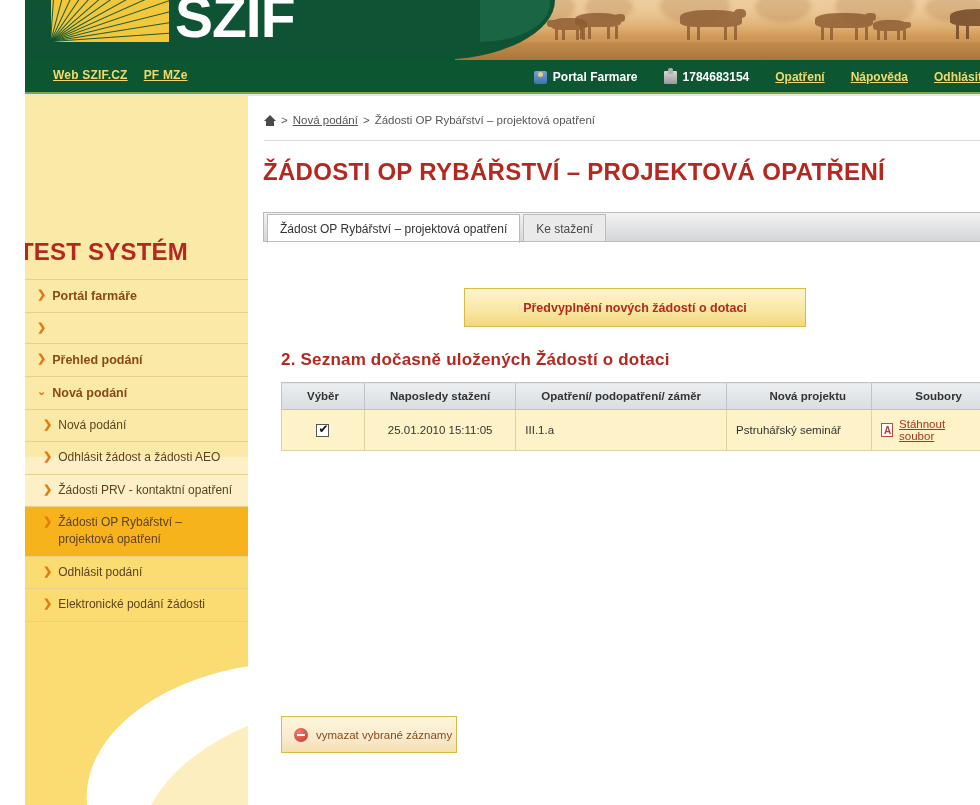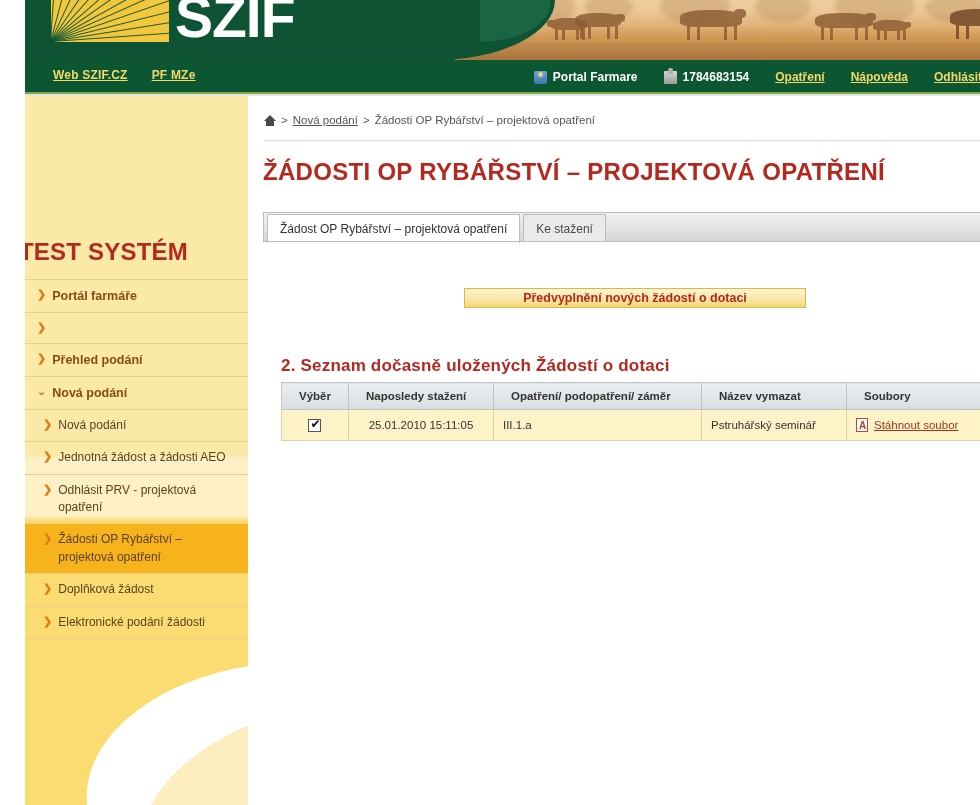--- a/index.html
+++ b/index.html
@@ -76,21 +76,21 @@
     position:absolute; left:28px; top:35px;
     font-size:14px; color:#ffffff; letter-spacing:.1px;
   }
 
   
   .navbar {
     position:absolute; left:0; top:60px; width:980px; height:34px;
     background:#0c5632;
     border-bottom:2px solid #7ba842;
   }
-  .nav-left { position:absolute; left:28px; top:8px; display:flex; gap:24px; }
+  .nav-left { position:absolute; left:28px; top:8px; display:flex; gap:16px; }
   .nav-left a {
     color:#f4d96a; font-size:12px; font-weight:bold; text-decoration:underline;
     letter-spacing:.2px;
   }
   .nav-right {
     position:absolute; right:10px; top:7px; display:flex; align-items:center; gap:0px;
     color:#ffffff; font-size:12px; font-weight:bold;
   }
   .nav-right .cell { padding:0 13px; display:flex; align-items:center; gap:6px; height:20px; }
   .nav-right a { color:#f4d96a; text-decoration:underline; font-weight:bold; }
@@ -186,40 +186,40 @@
     border:1px solid #bcbcbc; border-bottom:none; background:#eaeaea;
   }
   .tab.active { background:#ffffff; color:#333; height:29px; margin-bottom:-1px; }
   .tab-underline { position:absolute; left:15px; top:145px; width:742px; height:1px; background:#bcbcbc; }
 
   .sec-head {
     position:absolute; font-size:17px; font-weight:bold; color:#b5281f;
     letter-spacing:.2px; white-space:nowrap;
   }
   #sec1 { left:33px; top:164px; }
-  #sec2 { left:33px; top:260px; }
+  #sec2 { left:33px; top:254px; }
 
   .big-btn {
-    position:absolute; left:216px; top:192px; width:342px; height:20px;
+    position:absolute; left:216px; top:192px; width:342px; height:39px;
     background:linear-gradient(to bottom,#fdf4cf 0%,#f9e8a6 55%,#f3d77a 100%);
     border:1px solid #d9b94a;
     display:flex; align-items:center; justify-content:center;
     font-size:12.5px; font-weight:bold; color:#b5281f; cursor:pointer;
   }
 
   
   .tbl {
     position:absolute; left:33px; top:286px; width:707px;
     border-collapse:collapse; font-size:11.5px;
   }
   .tbl th {
     background:linear-gradient(to bottom,#eceff1,#d9dde1);
     border:1px solid #bfc4c9;
     color:#333; font-weight:bold; font-size:11.5px;
-    padding:7px 17px; text-align:left; white-space:nowrap;
+    padding:7px 25px; text-align:right; white-space:nowrap;
   }
   .tbl td {
     background:#fdf2c8; border:1px solid #ddd2a4;
     padding:8px 9px; color:#333; vertical-align:middle;
   }
   .tbl td.center { text-align:center; }
   .tbl td.num { text-align:center; }
   .cb {
     width:13px; height:13px; border:1px solid #555; background:#fff;
     display:inline-block; position:relative; vertical-align:middle;
@@ -395,36 +395,36 @@
         <span>Nová podání</span>
       </div>
 
       <div class="nav-item sub">
         <span class="chev">❯</span>
         <span>Nová podání</span>
       </div>
 
       <div class="nav-item sub">
         <span class="chev">❯</span>
-        <span>Jednotná žádost a žádosti AEO</span>
+        <span>Odhlásit žádost a žádosti AEO</span>
       </div>
 
       <div class="nav-item sub">
         <span class="chev">❯</span>
-        <span>Odhlásit PRV - projektová opatření</span>
+        <span>Žádosti PRV - kontaktní opatření</span>
       </div>
 
       <div class="nav-item sub active">
         <span class="chev">❯</span>
         <span>Žádosti OP Rybářství – projektová opatření</span>
       </div>
 
       <div class="nav-item sub">
         <span class="chev">❯</span>
-        <span>Doplňková žádost</span>
+        <span>Odhlásit podání</span>
       </div>
 
       <div class="nav-item sub">
         <span class="chev">❯</span>
         <span>Elektronické podání žádosti</span>
       </div>
 
     </div>
   </div>
 
@@ -457,21 +457,21 @@
     </div>
 
     <div class="sec-head" id="sec2">2. Seznam dočasně uložených Žádostí o dotaci</div>
 
     <table class="tbl">
       <thead>
         <tr>
           <th style="width:64px;">Výběr</th>
           <th style="width:145px;">Naposledy stažení</th>
           <th style="width:208px;">Opatření/ podopatření/ záměr</th>
-          <th style="width:145px;">Název vymazat</th>
+          <th style="width:145px;">Nová projektu</th>
           <th>Soubory</th>
         </tr>
       </thead>
       <tbody>
         <tr>
           <td class="center">
             <span class="cb"></span>
           </td>
           <td class="num">25.01.2010 15:11:05</td>
           <td>III.1.a</td>
@@ -479,15 +479,19 @@
           <td>
             <span class="pdf-link">
               <span class="pdf-ico"></span>
               <a href="#">Stáhnout soubor</a>
             </span>
           </td>
         </tr>
       </tbody>
     </table>
 
+    <div class="del-btn">
+      <span class="minus-ico"></span>
+      <span>vymazat vybrané záznamy</span>
+    </div>
 
   </div>
 </div>
 
 </body></html>

